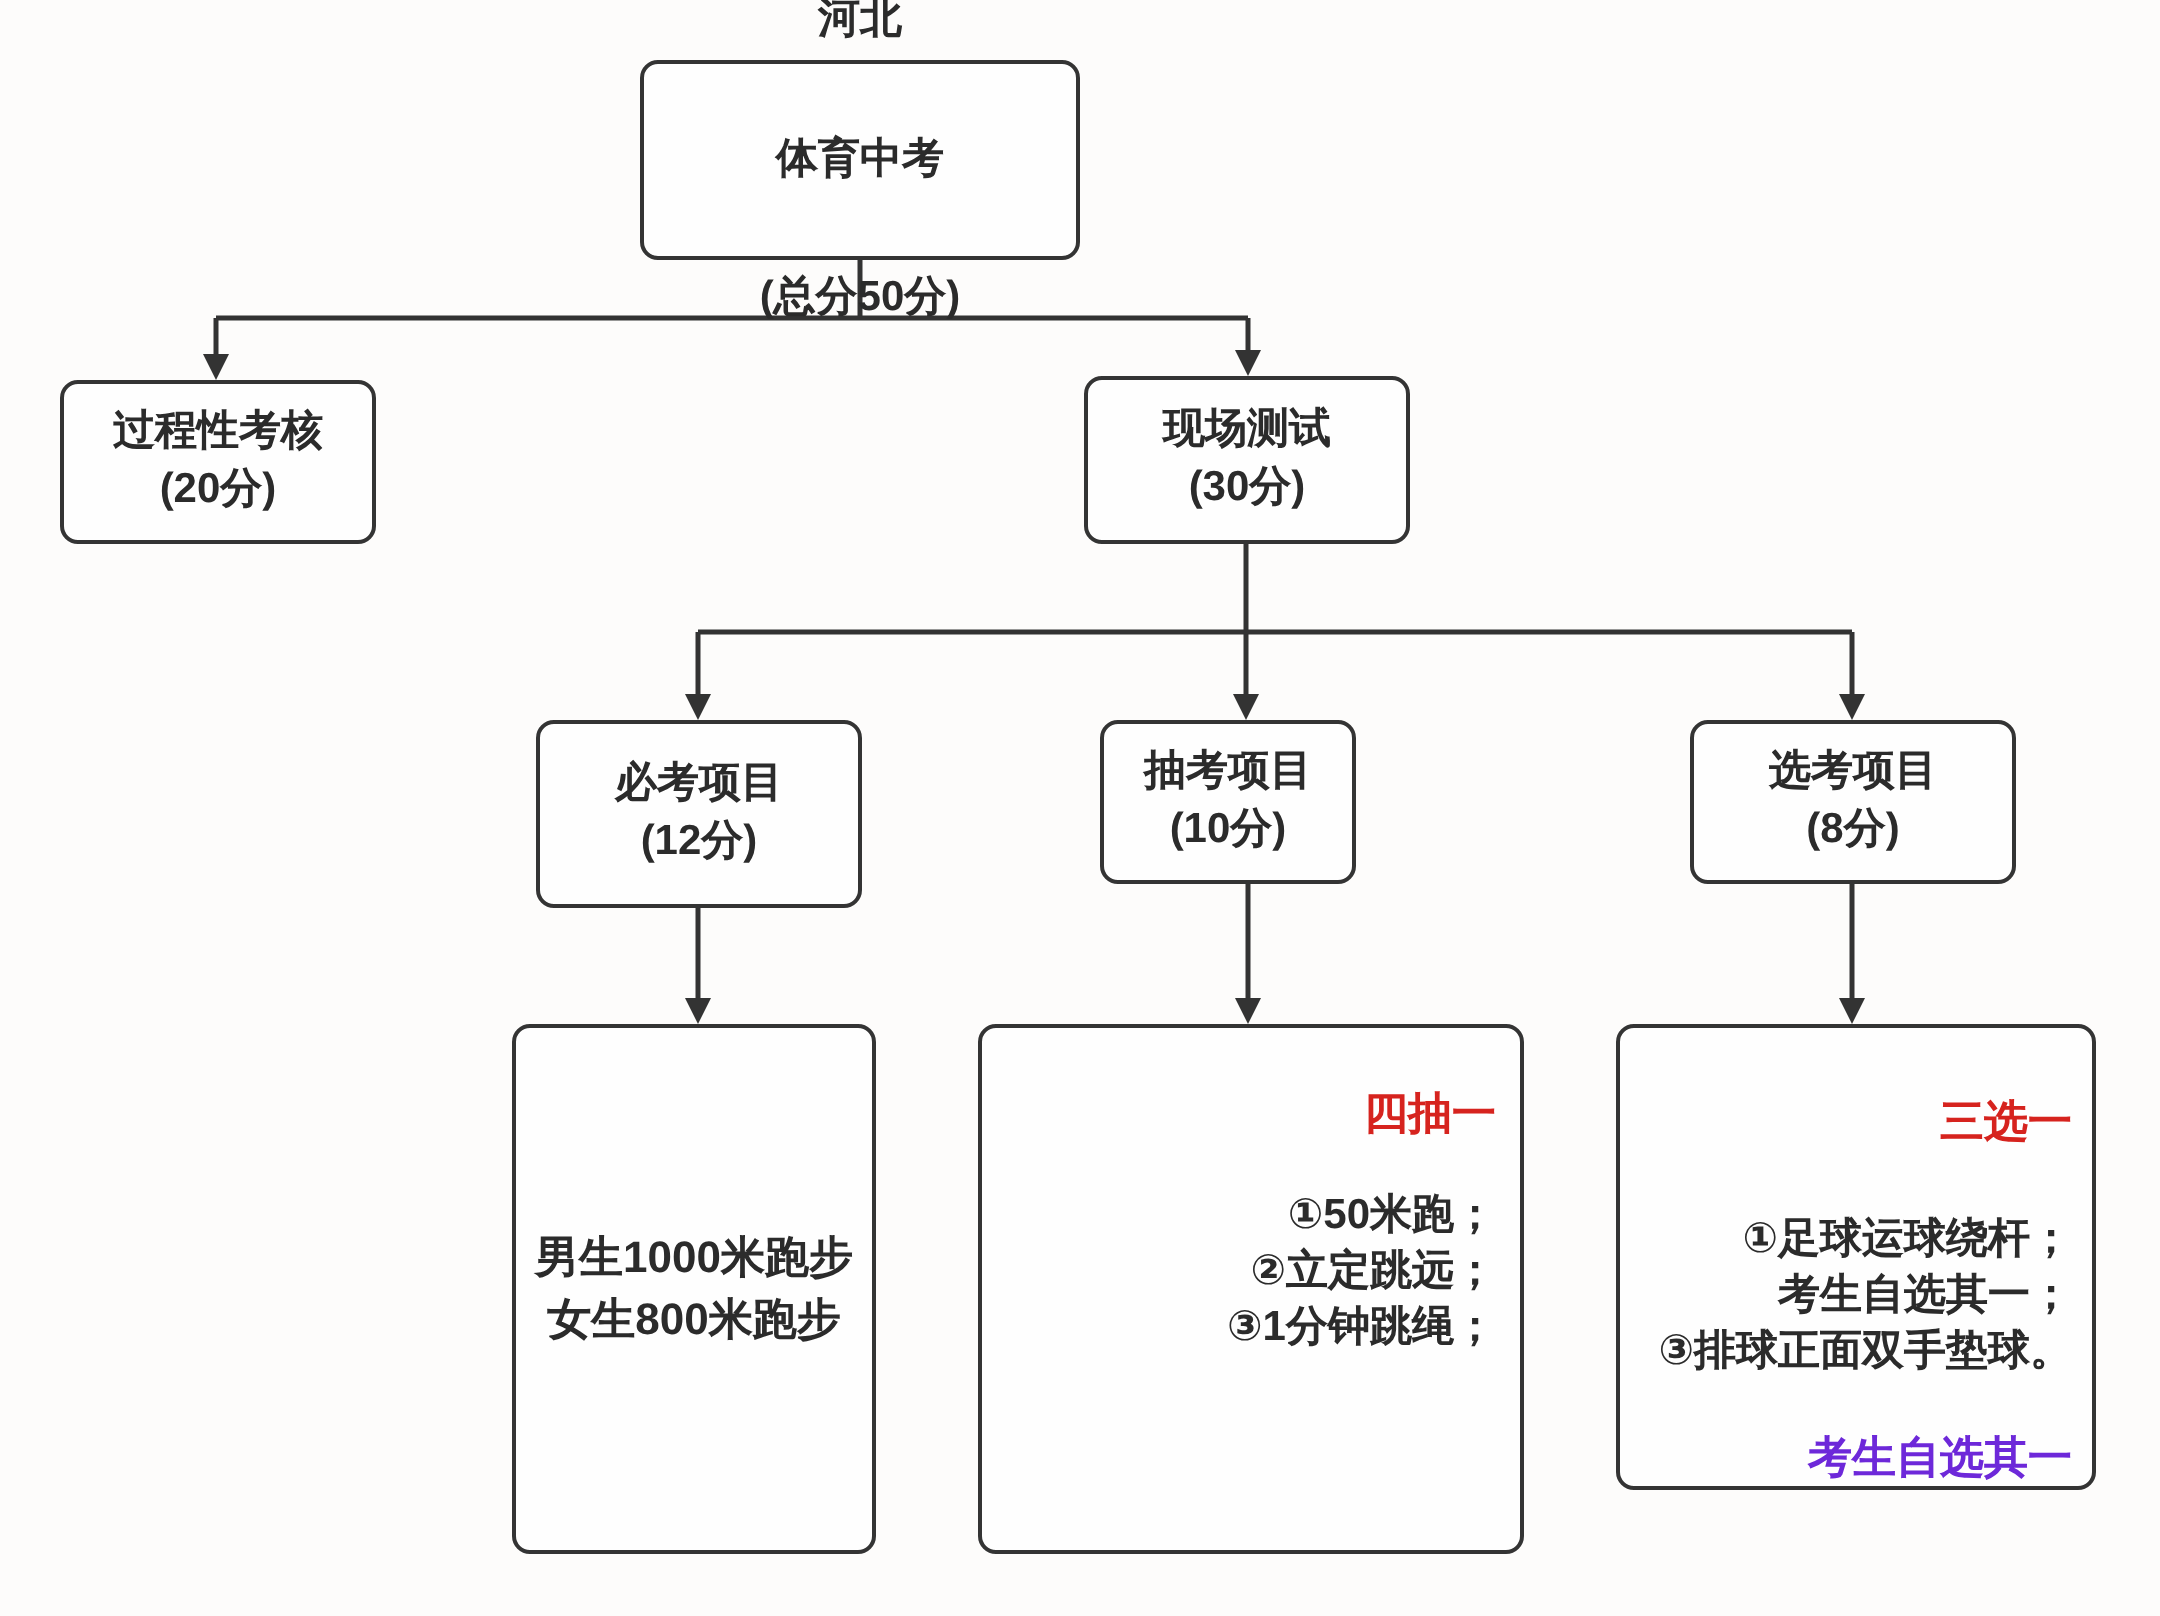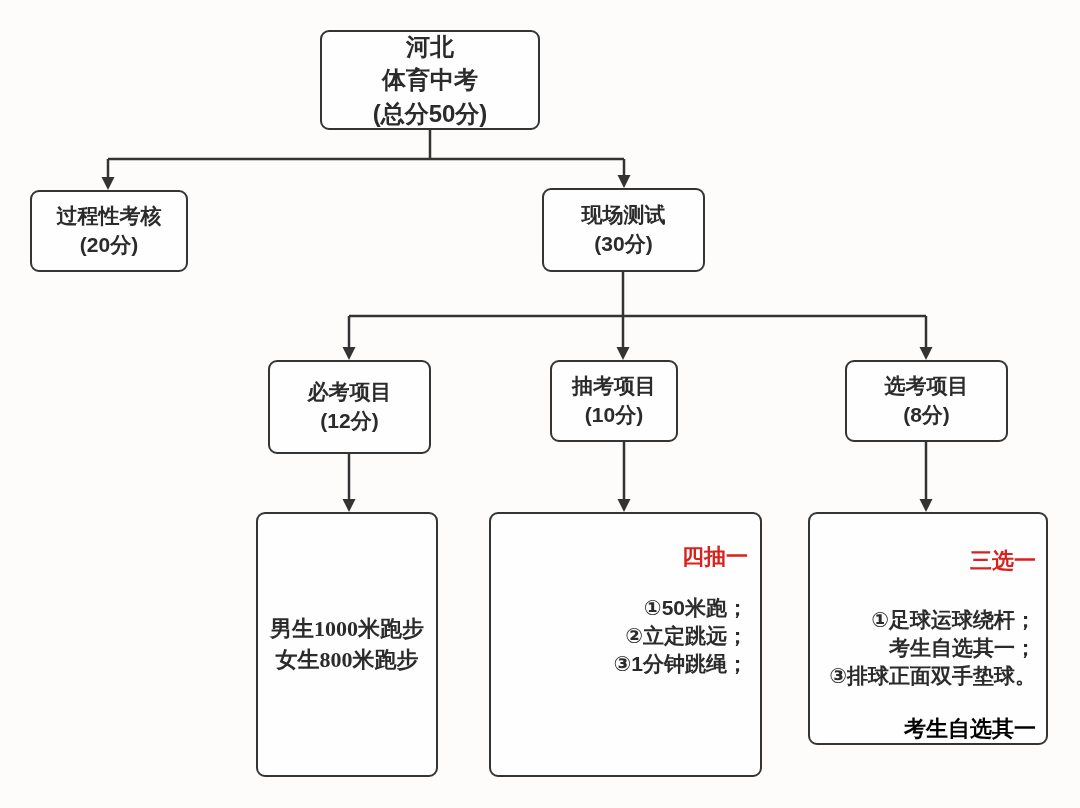--- a/index.html
+++ b/index.html
@@ -23,54 +23,54 @@
     display:flex;
     flex-direction:column;
     align-items:center;
     justify-content:center;
     text-align:center;
     color:#2b2b2b;
     font-weight:bold;
   }
   .node .ln{line-height:1.38;}
   .t21{font-size:21px;}
-  .t22{font-size:24px;}
+  .t22{font-size:21px;gap:41px;}
   
   .n-root{left:320px;top:30px;width:220px;height:100px;}
   .n-process{left:30px;top:190px;width:158px;height:82px;}
   .n-onsite{left:542px;top:188px;width:163px;height:84px;}
   .n-required{left:268px;top:360px;width:163px;height:94px;}
   .n-draw{left:550px;top:360px;width:128px;height:82px;align-items:center;}
   .n-choice{left:845px;top:360px;width:163px;height:82px;}
   
   .leaf{
     position:absolute;
     box-sizing:border-box;
     background:#fefefe;
     border:2.5px solid #343434;
     border-radius:9px;
     color:#2b2b2b;
     font-weight:bold;
     text-align:right;
   }
   .l-required{left:256px;top:512px;width:182px;height:265px;
-    display:flex;flex-direction:column;justify-content:center;align-items:center;font-family:Liberation Serif, serif;}
+    display:flex;flex-direction:column;justify-content:center;align-items:center;}
   .l-required .ln{font-size:22px;line-height:1.4;white-space:nowrap;}
   .l-draw{left:489px;top:512px;width:273px;height:265px;padding:30px 12px 0 12px;}
   .l-choice{left:808px;top:512px;width:240px;height:233px;padding:34px 10px 0 10px;}
   .leaf-title{
     color:#d6231e;
     font-size:22px;
     line-height:1.2;
   }
   .l-draw .leaf-title{margin-bottom:24px;}
   .l-choice .leaf-title{margin-bottom:32px;}
   .leaf-item{font-size:21px;line-height:1.32;}
   .leaf-footer{
-    color:#000000;
+    color:#6d28d9;
     font-size:22px;
     margin-top:24px;
   }
 </style>
 </head>
 <body>
 
 <div class="canvas">
 
   <svg class="connectors" width="1080" height="808" viewBox="0 0 1080 808" fill="none" stroke="#333333" stroke-width="2.5">

